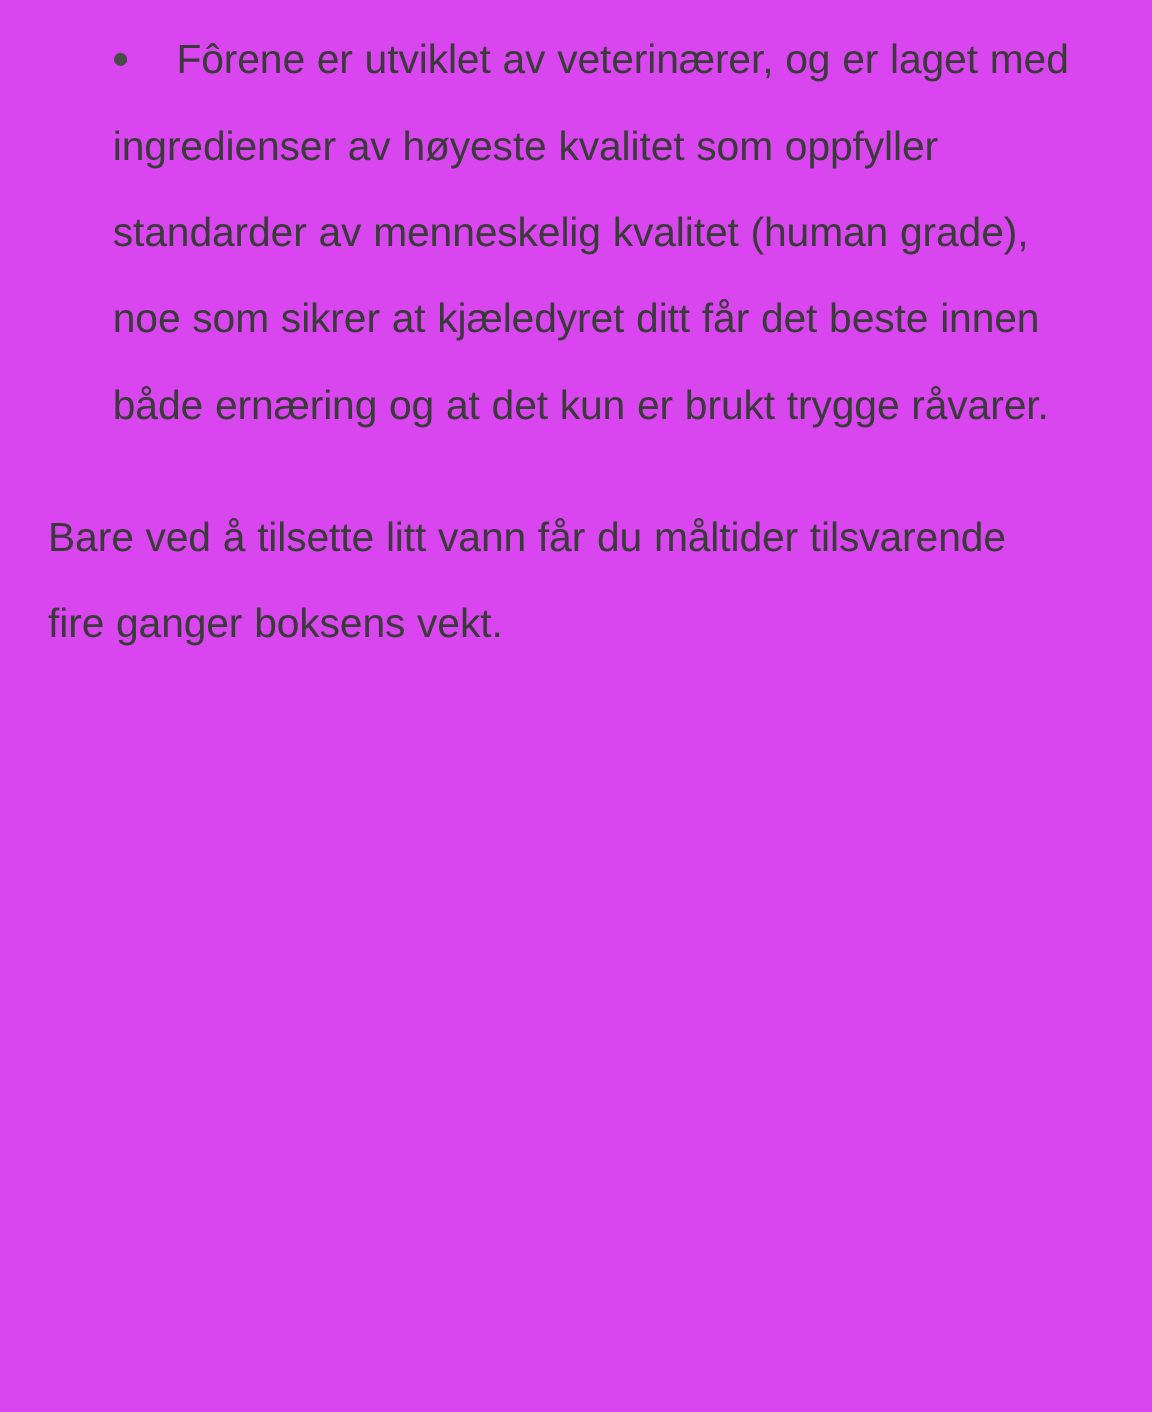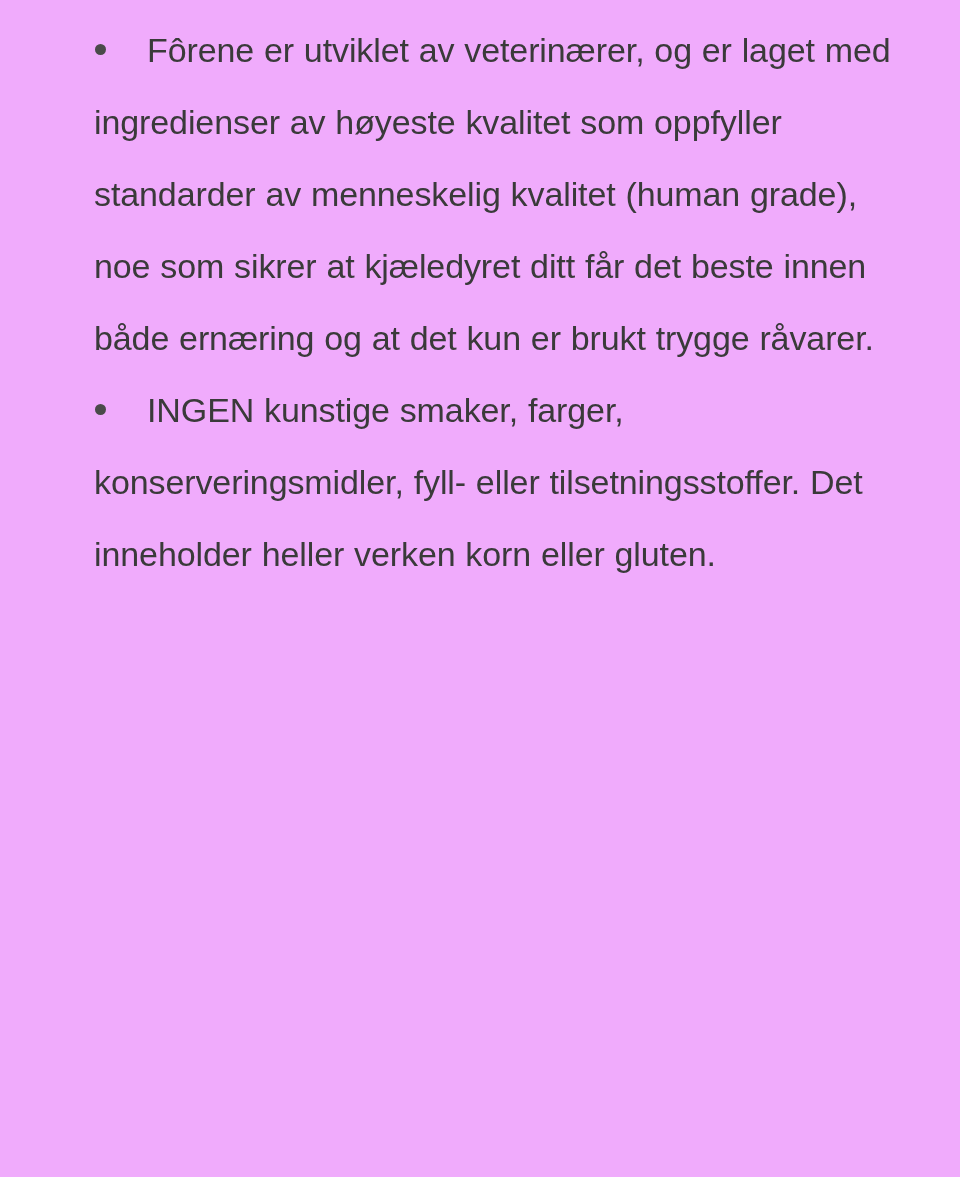--- a/index.html
+++ b/index.html
@@ -14,21 +14,21 @@
     font-family: "Liberation Sans", "DejaVu Sans", sans-serif;
     color: #3a3a3a;
     overflow: hidden;
   }
 
   .page {
     width: 960px;
     height: 1177px;
     box-sizing: border-box;
     padding: 0;
-    background: #f0abfc;
+    background: #d946ef;
     position: relative;
   }
 
   .content {
     padding-top: 14px;
     padding-left: 40px;
     padding-right: 40px;
   }
 
   
@@ -91,22 +91,19 @@
   <div class="content">
 
     <ul class="feature-list">
 
       <li class="feature-list-item">
         <span class="bullet"></span>
         <span class="item-text">Fôrene er utviklet av veterinærer, og er laget med ingredienser av høyeste kvalitet som oppfyller standarder av menneskelig kvalitet (human grade), noe som sikrer at kjæledyret ditt får det beste innen både ernæring og at det kun er brukt trygge råvarer.</span>
       </li>
 
 
-      <li class="feature-list-item">
-        <span class="bullet"></span>
-        <span class="item-text">INGEN kunstige smaker, farger, konserveringsmidler, fyll- eller tilsetningsstoffer. Det inneholder heller verken korn eller gluten.</span>
-      </li>
 
     </ul>
 
+    <p class="closing-paragraph">Bare ved å tilsette litt vann får du måltider tilsvarende fire ganger boksens vekt.</p>
 
   </div>
 </div>
 
 </body></html>

